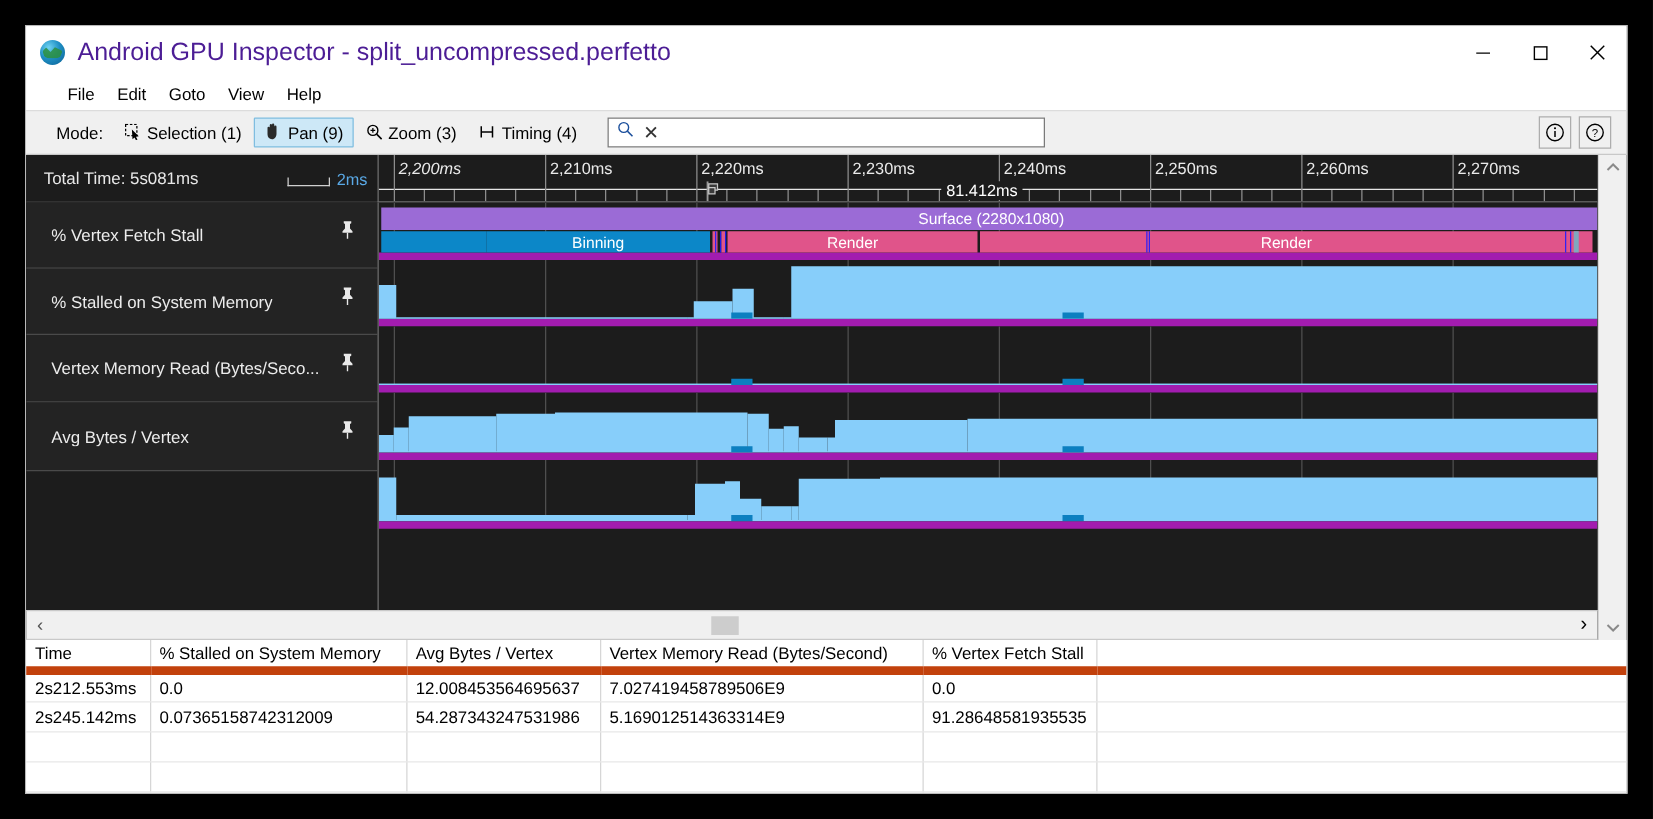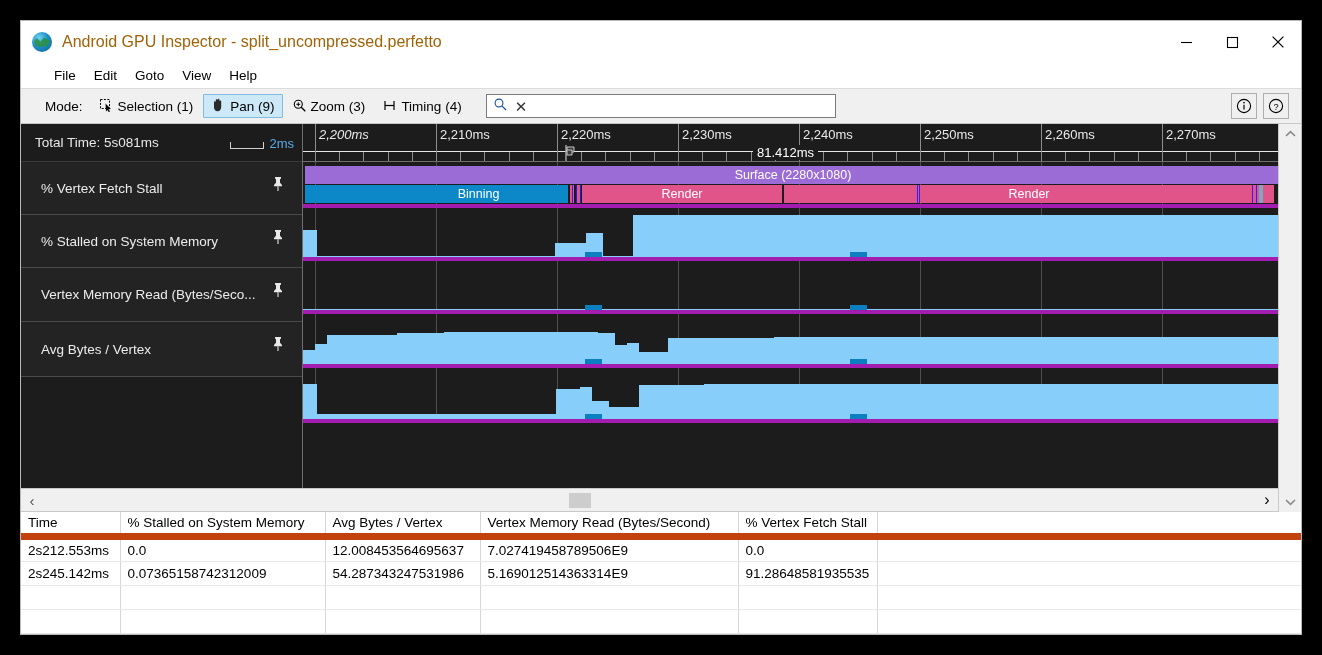--- a/index.html
+++ b/index.html
@@ -31,21 +31,21 @@
     background: radial-gradient(circle at 35% 30%, #6fd3f2 0%, #1f8fc4 45%, #0b5f93 100%);
     position: relative; flex: none;
   }
   .app-icon::after {
     content:""; position:absolute; left:2px; top:5px; width:16px; height:10px;
     background: #2b8f3e; border-radius: 50% 50% 45% 45%;
     clip-path: polygon(0% 40%, 18% 10%, 40% 45%, 62% 8%, 100% 38%, 86% 95%, 12% 95%);
     opacity: .85;
   }
   .title-text {
-    font-size: 16px; color: #a16207; white-space: nowrap;
+    font-size: 20px; color: #4c1d95; white-space: nowrap;
   }
   .winbtns { margin-left: auto; display: flex; height: 42px; }
   .winbtn {
     width: 46px; height: 42px; display:flex; align-items:center; justify-content:center;
   }
   .winbtn svg { display:block; }
 
   
   .menubar {
     height: 25px; flex: none; display: flex; align-items: center;
@@ -163,21 +163,21 @@
     white-space: nowrap; overflow: hidden; text-overflow: ellipsis;
     max-width: 228px;
   }
   .pin { position: absolute; right: 18px; top: 14px; }
 
   .track-canvas {
     flex: 1 1 auto; position: relative; min-width: 0;
     border-left: 1px solid #6f6f6f; overflow: hidden;
     background: #1c1c1c;
   }
-  .trow { position: relative; border-bottom: 4px solid #a21caf; overflow: hidden; }
+  .trow { position: relative; border-bottom: 6px solid #a21caf; overflow: hidden; }
   .grid-v {
     position: absolute; top: 0; bottom: 0; width: 1px; background: #4f4f4f;
   }
   .seg { position: absolute; overflow: hidden; }
   .seg-label {
     position: absolute; left: 0; right: 0; text-align: center;
     font-size: 12.5px; color: #fff; top: 50%; transform: translateY(-50%);
     white-space: nowrap;
   }
   .cfill { position: absolute; background: #87cefa; }

